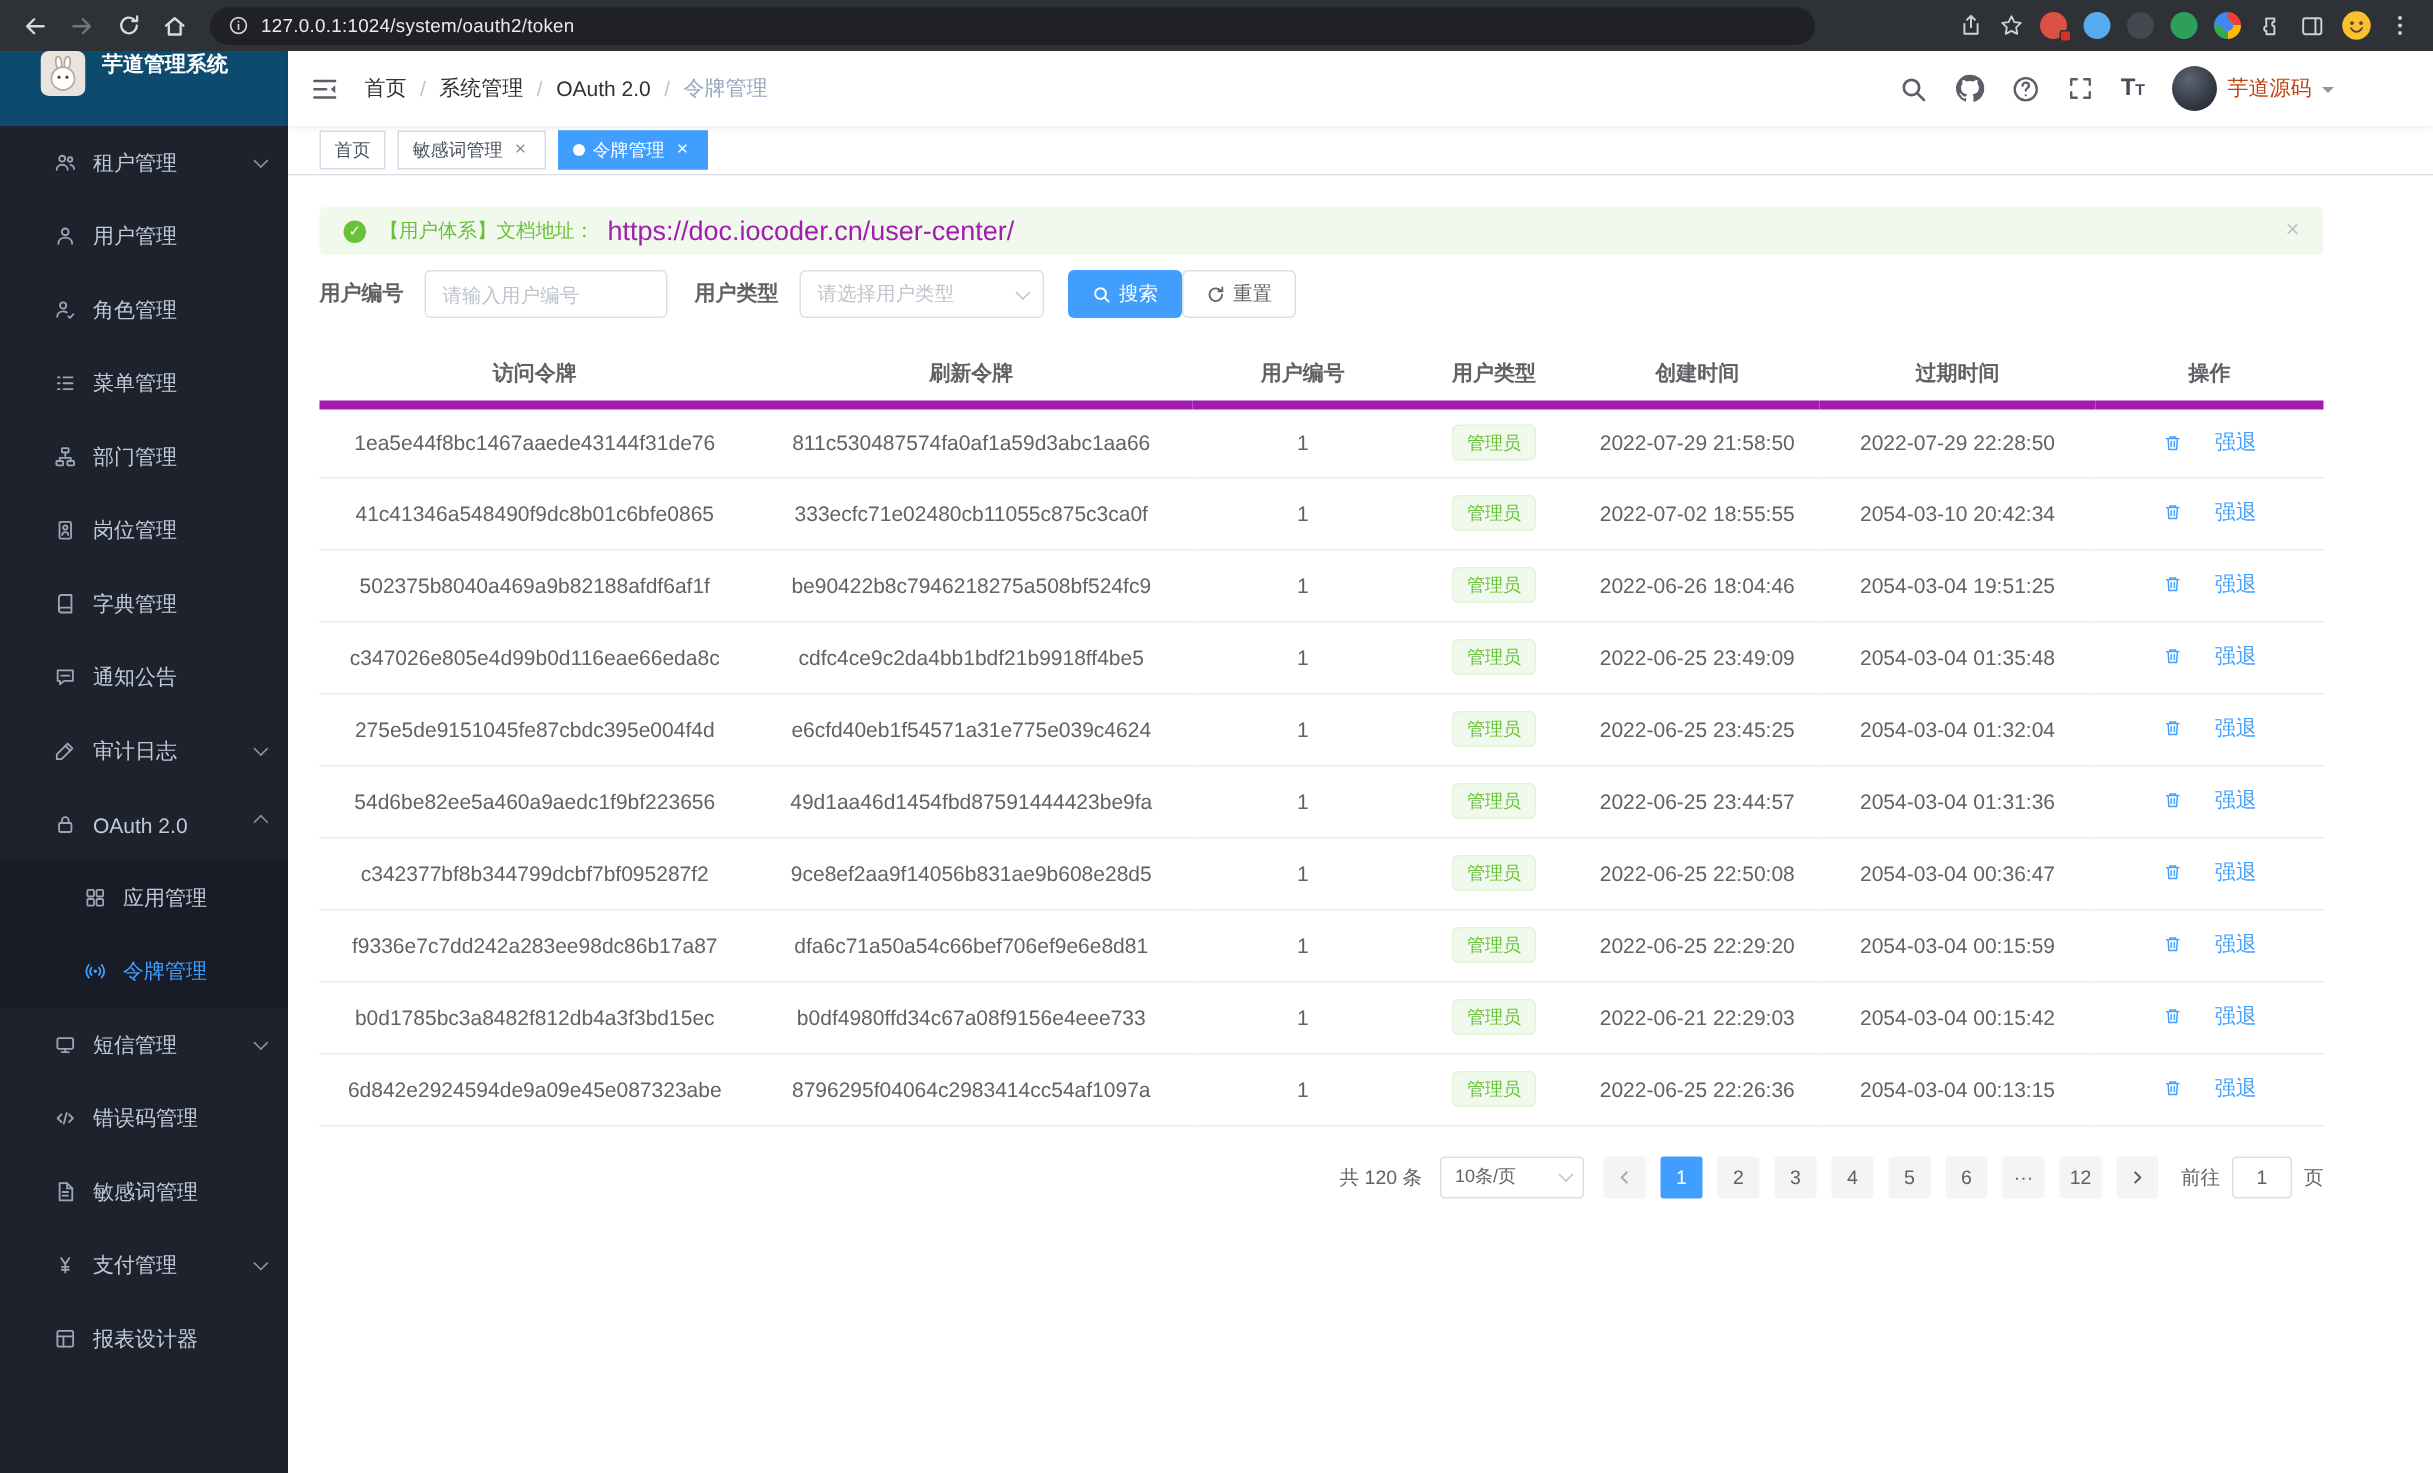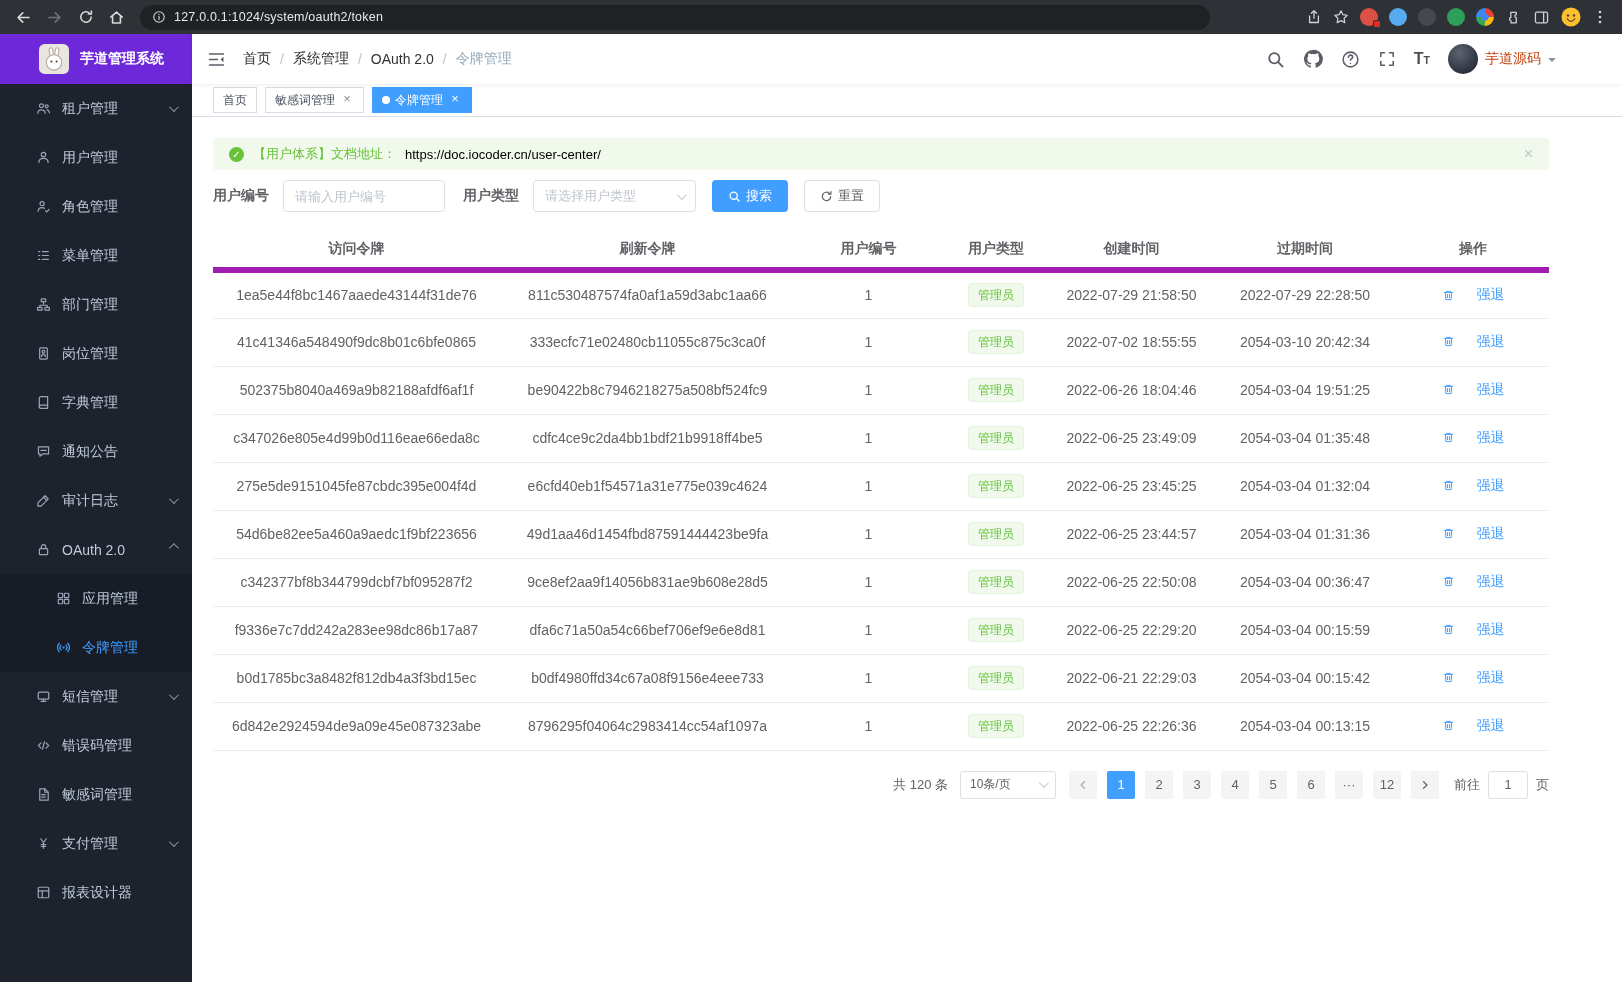--- a/index.html
+++ b/index.html
@@ -17,21 +17,21 @@
   .omnibox .url{font-size:12.5px;color:#e8eaed;letter-spacing:.2px}
   .b-right{margin-left:auto;display:flex;align-items:center;gap:11px;padding-right:4px}
   .b-icon{color:#cfd2d6;display:flex;align-items:center;justify-content:center}
   .ext-dot{width:18px;height:18px;border-radius:50%;position:relative;flex:none}
   .ext-badge{position:absolute;right:-3px;bottom:-2px;width:8px;height:8px;border-radius:2px;background:#d93025;border:1px solid #2e3136}
   .pinwheel{background:radial-gradient(circle at center,#4285f4 0 29%,rgba(0,0,0,0) 30%),conic-gradient(#ea4335 0 25%,#fbbc05 25% 50%,#34a853 50% 75%,#4285f4 75% 100%)}
 
   
   .app{display:flex;height:948px}
   .sidebar{width:192px;background:#1e222d;flex:none;display:flex;flex-direction:column}
-  .logo{height:50px;display:flex;align-items:center;gap:11px;padding-left:39px;background:#6d28d9;flex:none}
+  .logo{height:50px;display:flex;gap:11px;padding-left:27px;background:#0c4a6e;flex:none}
   .logo-title{color:#fff;font-size:14px;font-weight:700}
   .menu{flex:1;overflow:hidden}
   .menu-item{height:49px;display:flex;align-items:center;padding:0 16px 0 36px;color:#bfcbd9;font-size:14px;cursor:pointer;position:relative}
   .menu-item .mi-icon{width:16px;display:flex;margin-right:10px;color:#9aa5b5}
   .menu-item.sub{padding-left:56px;background:#181c26}
   .menu-item.active{color:#409eff}
   .menu-item.active .mi-icon{color:#409eff}
   .mi-chev{margin-left:auto;width:7px;height:7px;border-right:1.5px solid #8d97a5;border-bottom:1.5px solid #8d97a5;flex:none}
   .mi-chev.down{transform:rotate(45deg) translateY(-2px)}
   .mi-chev.up{transform:rotate(-135deg) translateY(2px)}
@@ -61,32 +61,32 @@
   .tag .dot{width:8px;height:8px;border-radius:50%;background:#fff}
   .tag .close{width:14px;height:14px;line-height:12px;text-align:center;border-radius:50%;font-size:13px;color:#8a919c}
   .tag.active{background:#409eff;border-color:#409eff;color:#fff}
   .tag.active .close{color:#fff}
 
   
   .content{padding:21px 73px 0 21px;background:#fff;flex:1;overflow:hidden}
   .alert{height:32px;background:#f0f9eb;border-radius:4px;display:flex;align-items:center;gap:9px;padding:0 16px}
   .alert-check{width:15px;height:15px;border-radius:50%;background:#67c23a;color:#fff;font-size:10px;display:flex;align-items:center;justify-content:center;flex:none}
   .alert-text{font-size:13px;color:#67c23a}
-  .alert-link{font-size:13px;color:#000000;text-decoration:none;cursor:pointer}
+  .alert-link{font-size:18px;color:#a21caf;text-decoration:none;cursor:pointer}
   .alert-close{margin-left:auto;color:#bdc3cc;font-size:16px;cursor:pointer;line-height:1}
 
   .filter{display:flex;align-items:center;margin-top:10px}
   .f-label{font-size:14px;font-weight:700;color:#606266;margin-right:14px}
   .f-input{width:162px;height:32px;border:1px solid #dcdfe6;border-radius:4px;padding:0 11px;font-size:13px;color:#606266}
   .f-input::placeholder{color:#bfc4cc}
   .f-select{width:163px;height:32px;border:1px solid #dcdfe6;border-radius:4px;padding:0 11px;display:flex;align-items:center;justify-content:space-between;color:#bfc4cc;font-size:13px;cursor:pointer}
   .gap1{width:18px;flex:none}
   .btn{height:32px;border-radius:4px;font-size:13px;display:inline-flex;align-items:center;justify-content:center;gap:5px;padding:0 15px;border:1px solid transparent}
   .btn-primary{background:#409eff;color:#fff;margin-left:16px}
-  .btn-plain{background:#fff;border-color:#dcdfe6;color:#606266;margin-left:16px}
+  .btn-plain{background:#fff;border-color:#dcdfe6;color:#606266;margin-left:0}
   .btn-ic{display:flex}
 
   .data-table{width:1336px;margin-top:18px;border-collapse:collapse;table-layout:fixed}
   .data-table th{height:40px;font-size:14px;font-weight:700;color:#606266;text-align:center;border-bottom:6px solid #a21caf;padding:0 4px}
   .data-table td{height:48px;font-size:14px;color:#606266;text-align:center;border-bottom:1px solid #ebeef5;padding:0 4px;white-space:nowrap;overflow:hidden}
   .tag-success{display:inline-block;padding:0 9px;height:24px;line-height:22px;font-size:12px;color:#67c23a;background:#f0f9eb;border:1px solid #e1f3d8;border-radius:4px}
   .link-danger{color:#409eff;font-size:14px;display:inline-flex;align-items:center;gap:22px;cursor:pointer}
 
   .pagination{display:flex;align-items:center;justify-content:flex-end;margin-top:20px;font-size:13px;color:#606266;padding-bottom:40px}
   .pg-total{margin-right:12px}

